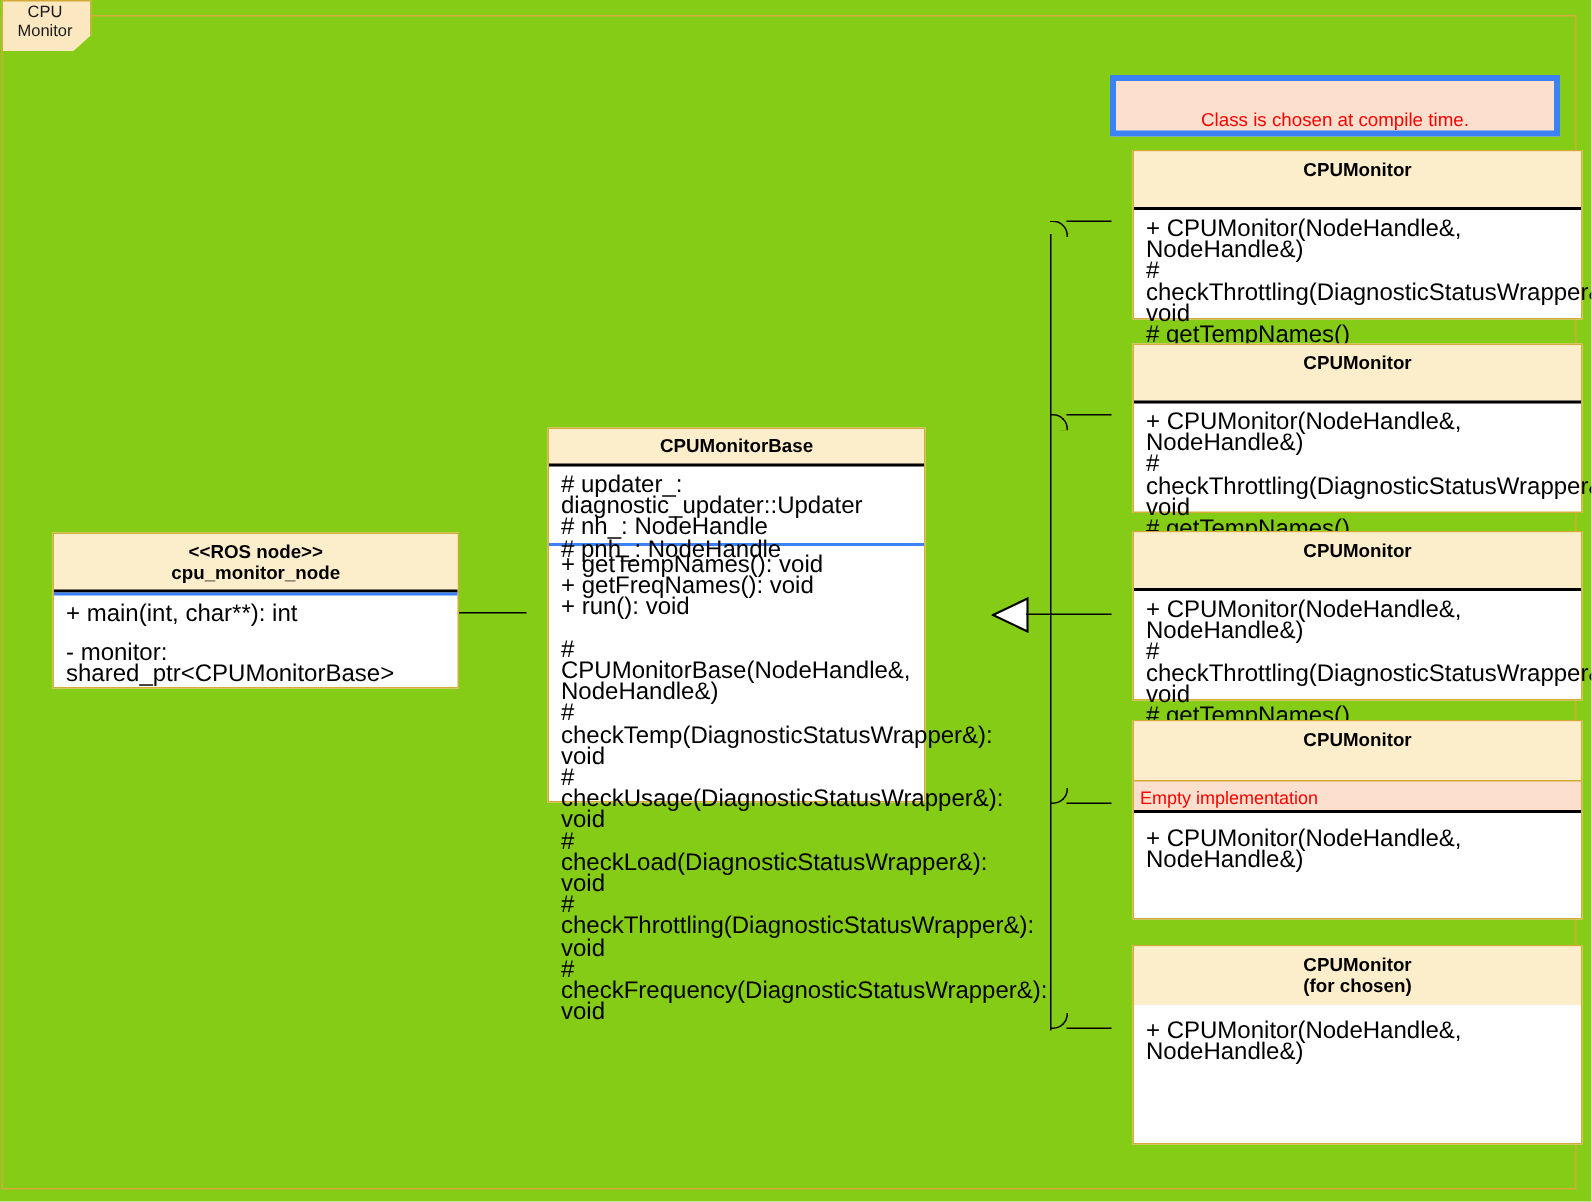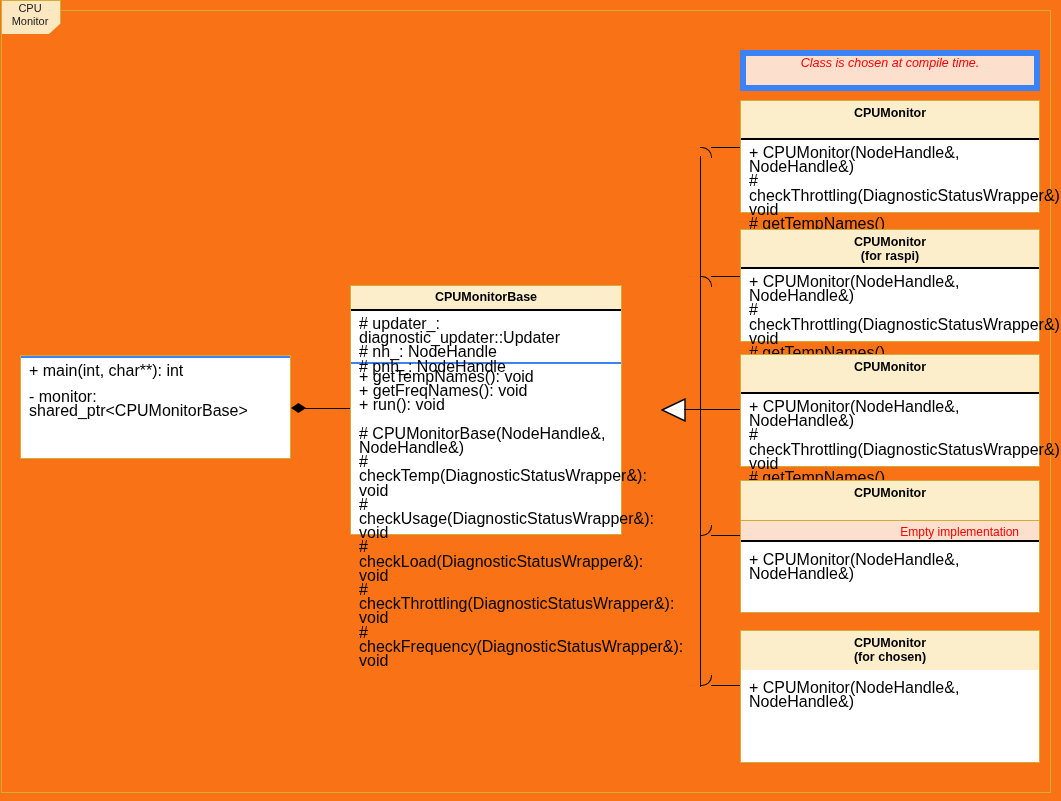--- a/index.html
+++ b/index.html
@@ -8,21 +8,21 @@
     background: #ffffff;
   }
   body {
     font-family: "Liberation Sans", sans-serif;
     -webkit-font-smoothing: antialiased;
   }
   #canvas {
     position: relative;
     width: 1061px;
     height: 801px;
-    background: #f97316;
+    background: #84cc16;
     overflow: hidden;
   }
 
   
   .pkg-frame {
     position: absolute;
     left: 1px;
     top: 10px;
     width: 1050px;
     height: 783px;
@@ -54,40 +54,41 @@
     color: #1a1a1a;
     white-space: pre-line;
   }
 
   
   .uml-class {
     position: absolute;
     background: #ffffff;
     border: 1px solid #d4ab37;
     box-sizing: border-box;
+    margin-left: 15px;
   }
   .uml-header {
     background: #fdeecb;
     border-bottom: 2px solid #000000;
     text-align: center;
     font-weight: bold;
     font-size: 12.5px;
     line-height: 14px;
     color: #000000;
     padding: 5px 4px 6px 4px;
     box-sizing: border-box;
   }
   .uml-header .sub {
     display: block;
   }
   .uml-annot {
     background: #fce0cd;
     border-top: 1px solid #d4ab37;
     border-bottom: 2px solid #000000;
-    text-align: right;
+    text-align: left;
     font-size: 12px;
     line-height: 15px;
     color: #ff0000;
     padding: 4px 20px 4px 4px;
     box-sizing: border-box;
   }
   .uml-section {
     font-size: 16px;
     line-height: 14.2px;
     color: #000000;
@@ -96,28 +97,27 @@
     box-sizing: border-box;
   }
   .uml-divider {
     border-top: 2px solid #3b82f6;
   }
 
   
   .uml-note {
     position: absolute;
     background: #fce0cd;
-    border: 6px solid #3b82f6;
+    border: 4px solid #3b82f6;
     box-sizing: border-box;
     display: flex;
-    align-items: flex-start;
+    align-items: flex-end;
     justify-content: center;
     font-size: 12.5px;
     color: #ff0000;
-    font-style: italic;
   }
 
   
   .edge {
     position: absolute;
     background: #000000;
   }
   .edge-h { height: 1px; }
   .edge-v { width: 1px; }
 
@@ -174,25 +174,29 @@
   <div class="edge edge-h" style="left:711px; top:535px; width:30px;"></div>
 
   <div class="corner corner-br" style="left:700px; top:675px; width:12px; height:11px;"></div>
   <div class="edge edge-h" style="left:711px; top:685px; width:30px;"></div>
 
   <div class="uml-note" style="left:740px; top:50px; width:300px; height:41px;">
     <span>Class is chosen at compile time.</span>
   </div>
 
   <div class="uml-class" style="left:20px; top:355px; width:271px; height:104px;">
+    <div class="uml-header" style="height:39px;">
+      <span>&lt;&lt;ROS node&gt;&gt;</span>
+      <span class="sub">cpu_monitor_node</span>
+    </div>
     <div class="uml-section uml-divider">+ main(int, char**): int</div>
     <div class="uml-section" style="height:30px;">- monitor: shared_ptr&lt;CPUMonitorBase&gt;</div>
   </div>
 
-  <div class="uml-class" style="left:350px; top:285px; width:272px; height:250px;">
+  <div class="uml-class" style="left:350px; top:285px; width:252px; height:250px;">
     <div class="uml-header" style="height:25px; padding-top:4px;">
       <span>CPUMonitorBase</span>
     </div>
     <div class="uml-section" style="height:51px;"># updater_: diagnostic_updater::Updater
 # nh_: NodeHandle
 # pnh_: NodeHandle</div>
     <div class="uml-section uml-divider">+ getTempNames(): void
 + getFreqNames(): void
 + run(): void
 
@@ -209,21 +213,20 @@
       <span>CPUMonitor</span>
     </div>
     <div class="uml-section">+ CPUMonitor(NodeHandle&amp;, NodeHandle&amp;)
 # checkThrottling(DiagnosticStatusWrapper&amp;): void
 # getTempNames()</div>
   </div>
 
   <div class="uml-class" style="left:740px; top:229px; width:300px; height:113px;">
     <div class="uml-header" style="height:39px;">
       <span>CPUMonitor</span>
-      <span class="sub">(for raspi)</span>
     </div>
     <div class="uml-section">+ CPUMonitor(NodeHandle&amp;, NodeHandle&amp;)
 # checkThrottling(DiagnosticStatusWrapper&amp;): void
 # getTempNames()</div>
   </div>
 
   <div class="uml-class" style="left:740px; top:354px; width:300px; height:113px;">
     <div class="uml-header" style="height:39px;">
       <span>CPUMonitor</span>
     </div>

